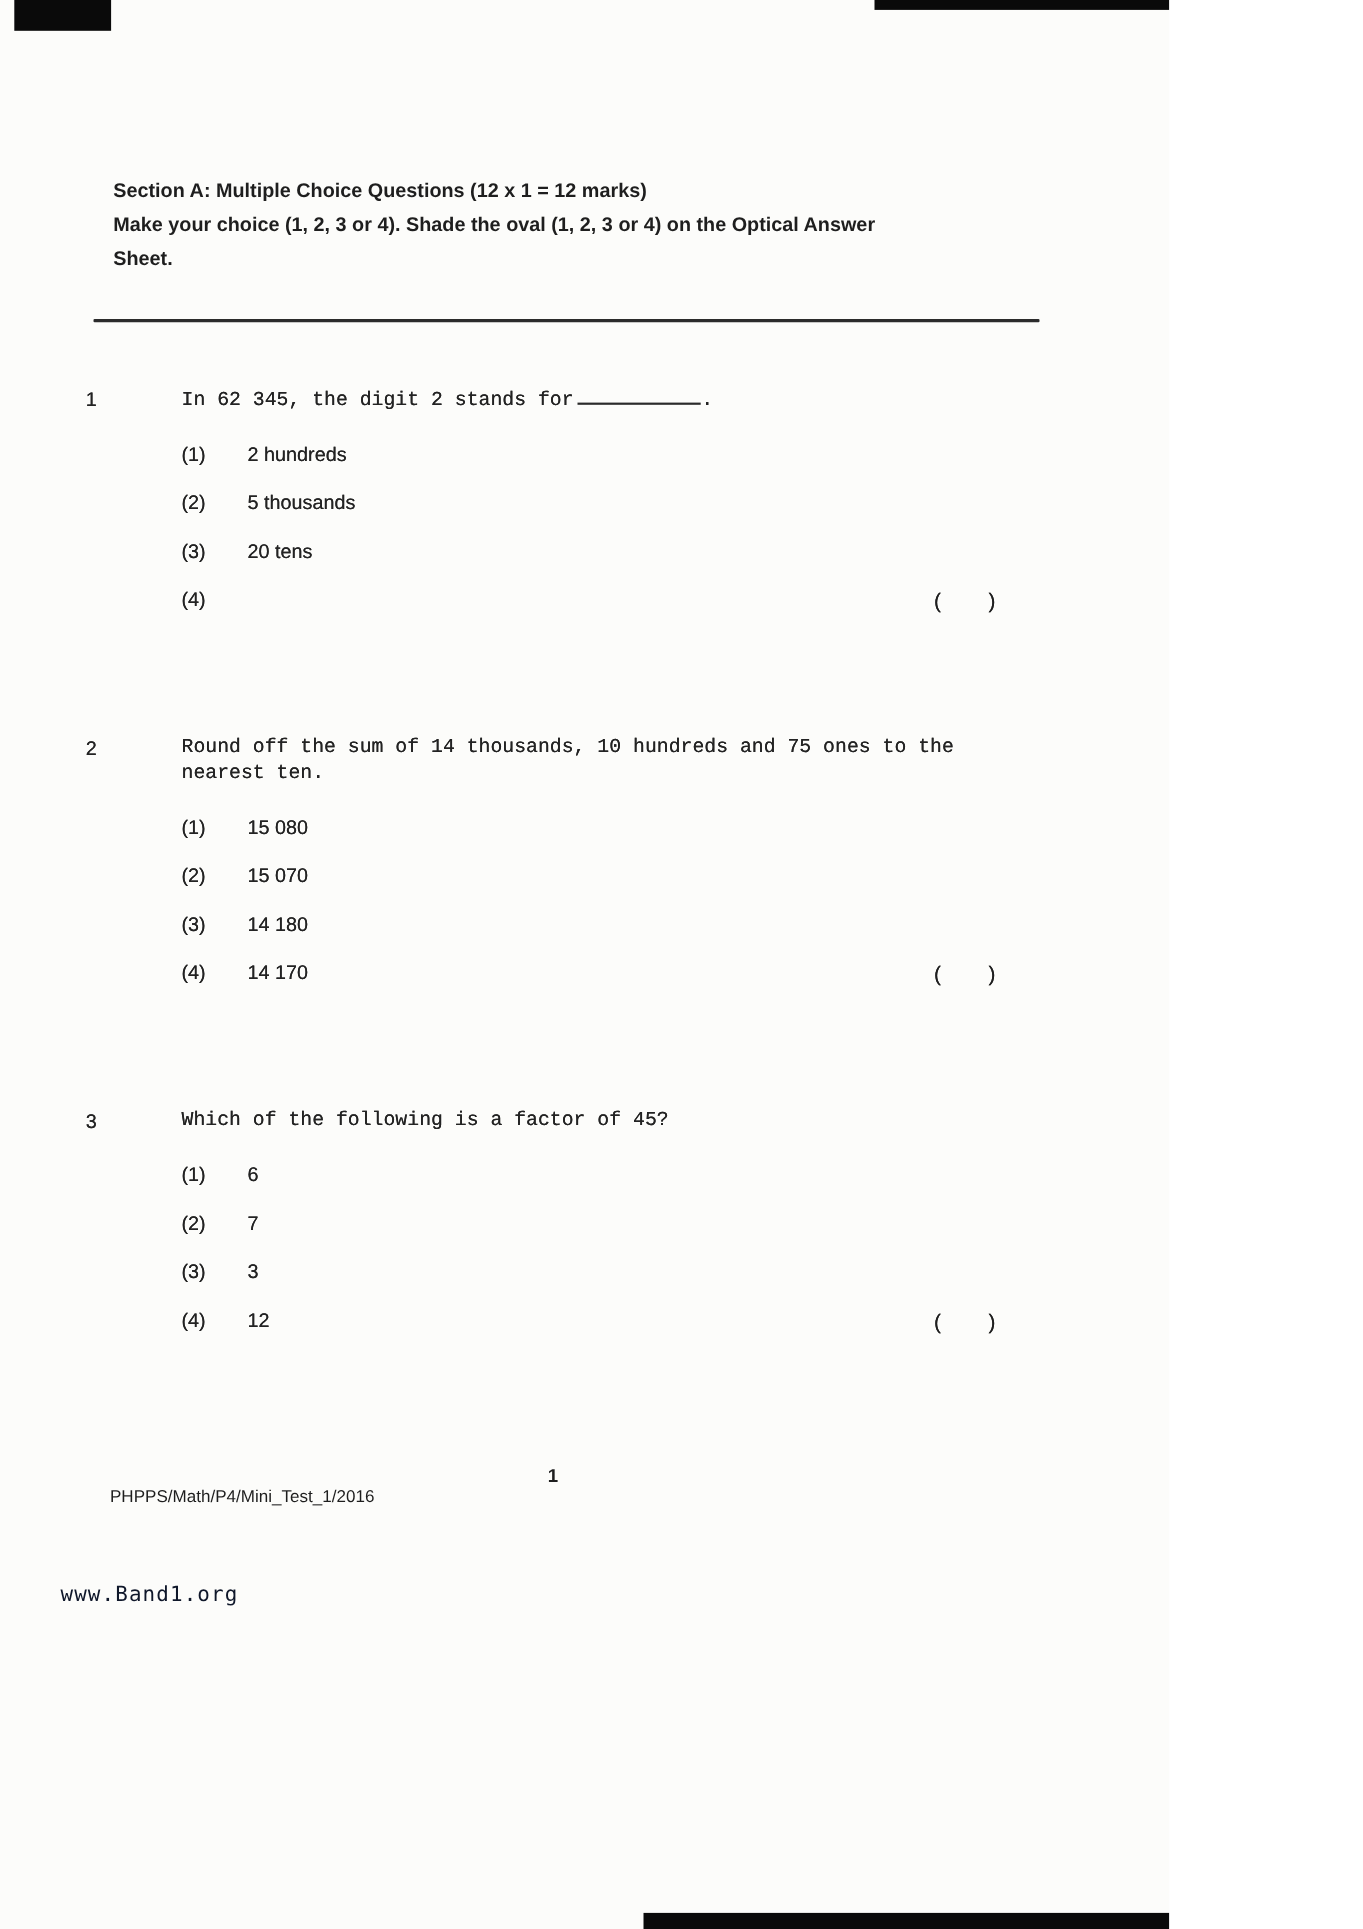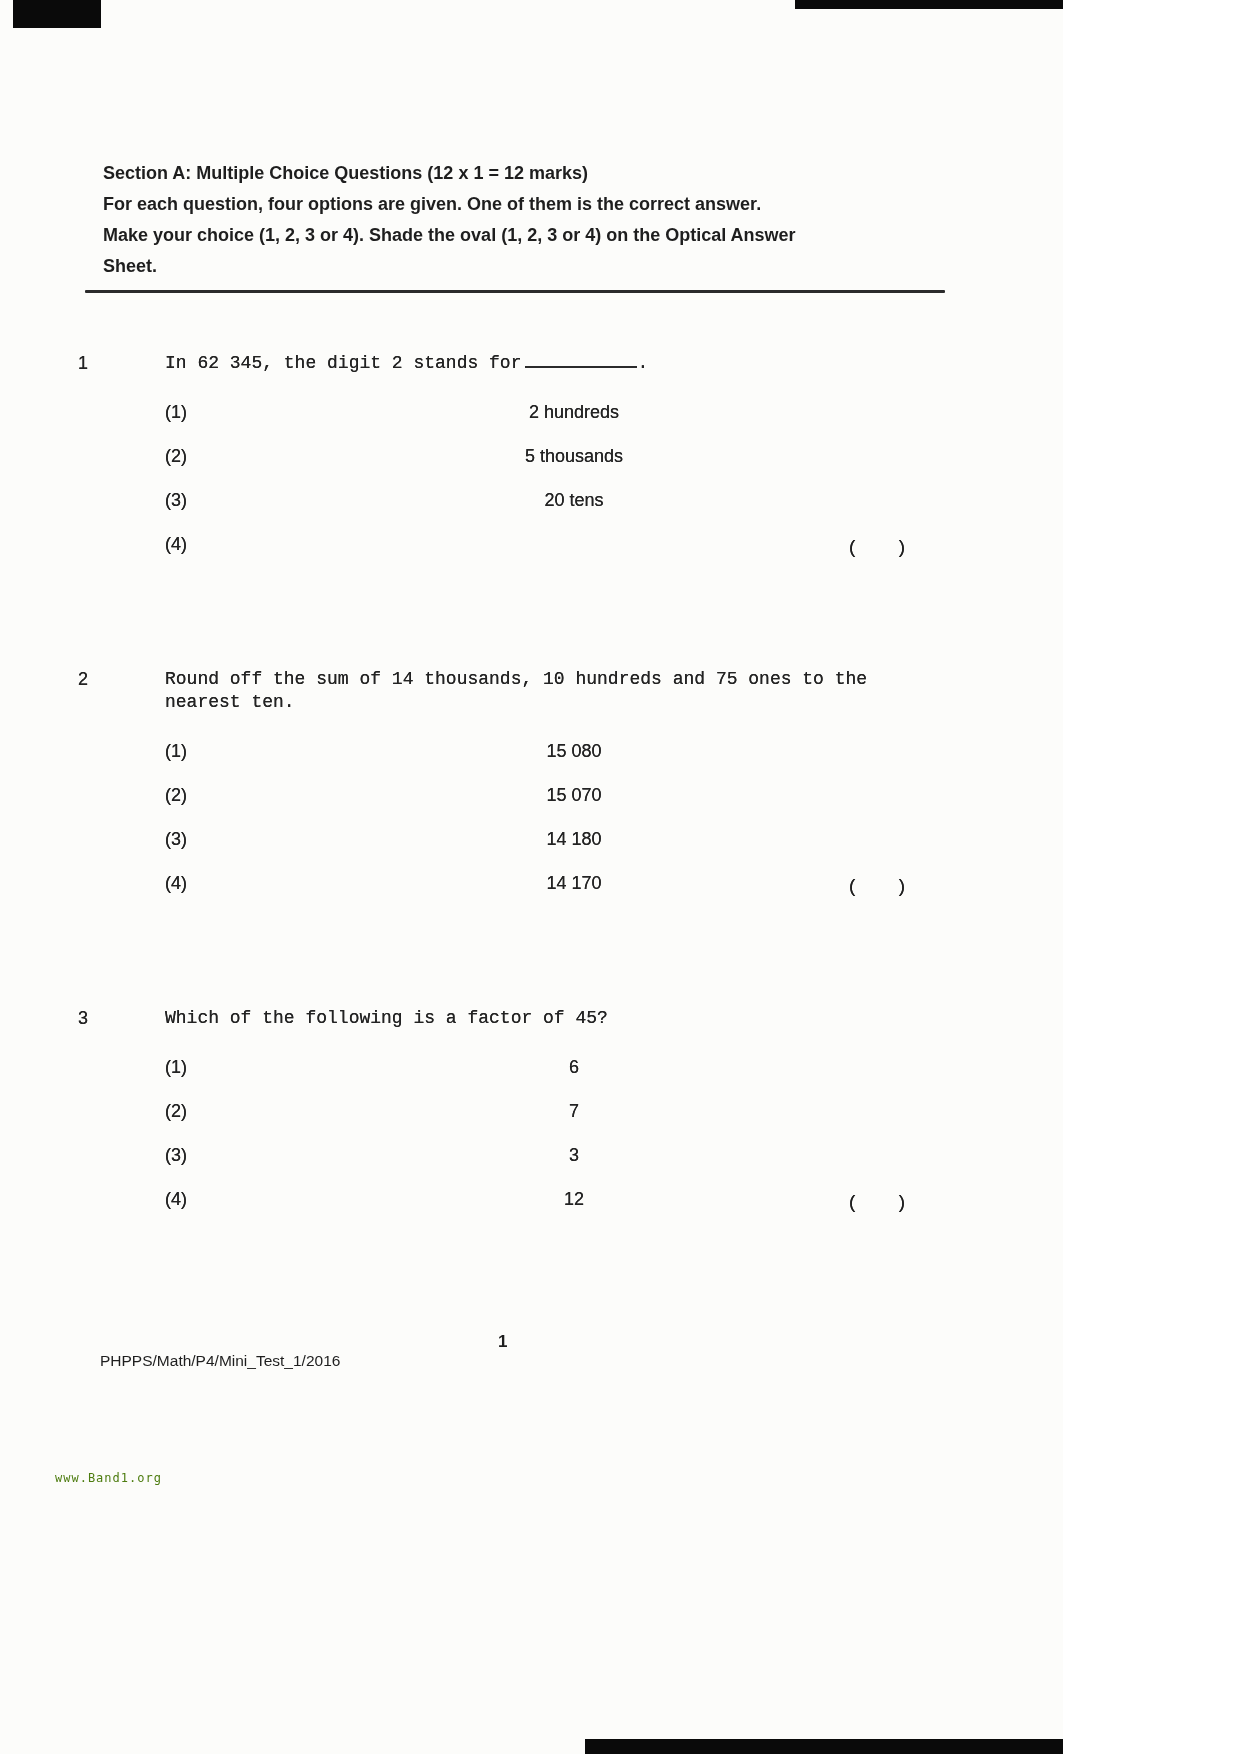--- a/index.html
+++ b/index.html
@@ -71,21 +71,21 @@
     vertical-align: baseline;
   }
   .options { margin-top: 26px; }
   .option-row {
     display: flex;
     margin-top: 21px;
     position: relative;
   }
   .option-row:first-child { margin-top: 0; }
   .opt-label { margin-left: 87px; width: 60px; flex: 0 0 60px; }
-  .opt-text { flex: 1; text-align: center; }
+  .opt-text { flex: 1; }
   .answer-bracket {
     position: absolute;
     right: 18px;
     top: 2px;
     width: 56px;
     display: flex;
     justify-content: space-between;
     font-size: 19px;
     color: #1f1f1f;
   }
@@ -103,38 +103,37 @@
     position: absolute;
     left: 100px;
     top: 1352px;
     font-size: 15.5px;
     font-weight: 400;
     color: #1e1e1e;
   }
   .watermark {
     position: absolute;
     left: 55px;
-    top: 1471px;
+    top: 1438px;
     font-family: "DejaVu Sans Mono", monospace;
-    font-size: 12px;
+    font-size: 19px;
     letter-spacing: 1px;
-    color: #4d7c0f;
+    color: #0f172a;
   }
 </style>
 </head>
 <body>
 
 <div class="page">
 
   <div class="artifact top-left"></div>
   <div class="artifact top-right"></div>
 
   <div class="header">
     <p>Section A: Multiple Choice Questions (12 x 1 = 12 marks)</p>
-    <p>For each question, four options are given.  One of them is the correct answer.</p>
     <p>Make your choice (1, 2, 3 or 4).  Shade the oval (1, 2, 3 or 4) on the Optical Answer</p>
     <p>Sheet.</p>
   </div>
 
   <div class="rule"></div>
 
   <div class="questions" id="questions">
       <div class="question">
         <div class="q-row">
           <span class="q-num">1</span>

